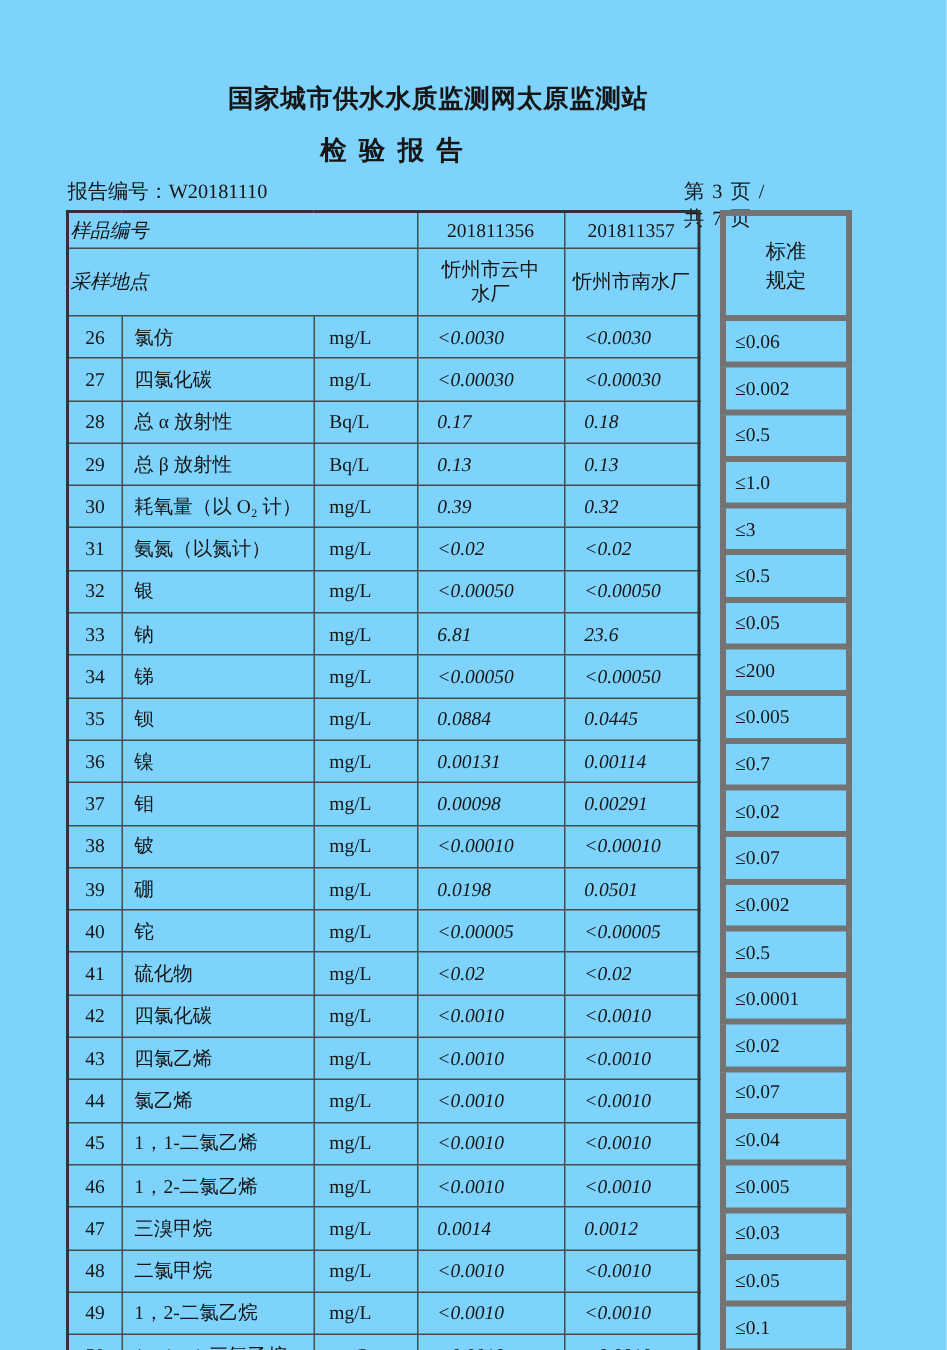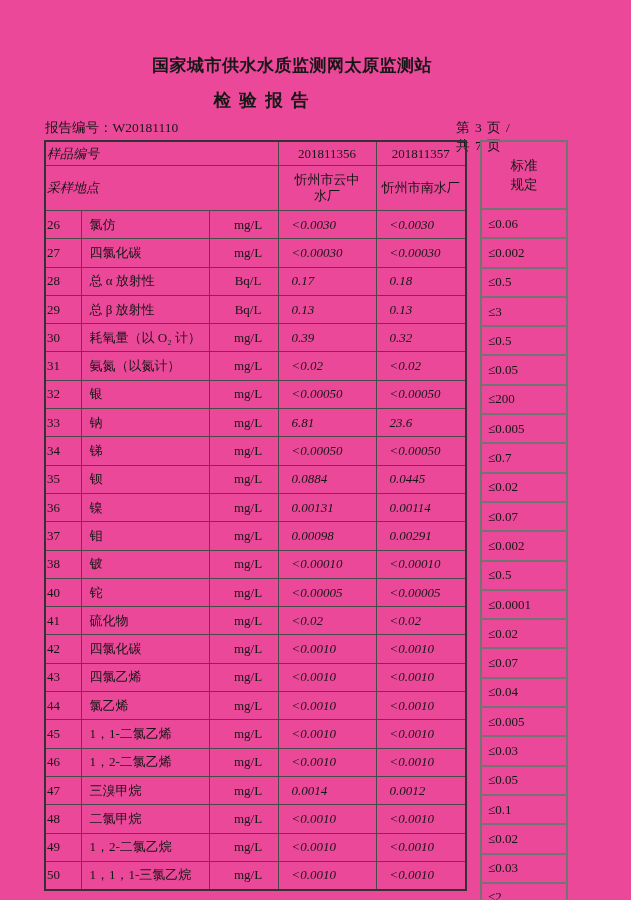--- a/index.html
+++ b/index.html
@@ -1,18 +1,18 @@
 <!DOCTYPE html>
 <html><head>
 <meta charset="utf-8">
 <style>
   html,body { margin:0; padding:0; background:#e9e9e7; }
   .page {
     position:relative; width:631px; height:900px; margin:0 auto;
-    background:#ec4899; overflow:hidden;
+    background:#7dd3fc; overflow:hidden;
     font-family:"Liberation Serif","DejaVu Serif",serif;
     color:#161616;
   }
   .report-title {
     position:absolute; top:54px; left:0; width:584px;
     text-align:center; font-size:17px; font-weight:700; letter-spacing:0.5px;
   }
   .report-subtitle {
     position:absolute; top:88px; left:0; width:524px;
     text-align:center; font-size:17.5px; font-weight:700; letter-spacing:2px;
@@ -28,30 +28,30 @@
     position:absolute; left:44px; top:140px; width:421px;
     border:2px solid #323232;
   }
   .main-table td { border:1px solid #4a4a4a; font-size:13px; vertical-align:middle; }
   .main-table .hr1 td { height:21px; }
   .main-table .hr2 td { height:42px; }
   .main-table tbody tr td { height:25.3px; }
   .hl { text-align:left;font-style:italic; }
   .hc { text-align:center; }
   .loc-narrow { display:inline-block; width:72px; line-height:16px; vertical-align:middle; }
-  .col-no   { text-align:left; }
+  .col-no   { text-align:center; }
   .col-item { padding-left:8px; }
-  .col-unit { padding-left:10px;text-align:center; }
+  .col-unit { padding-left:10px; }
   .col-v1, .col-v2 { padding-left:13px;font-style:italic; }
 
   .std-table {
     position:absolute; left:480px; top:140px; width:88px;
     border:2px solid #323232;
   }
-  .std-table td { border:2px solid #737373; font-size:13px; vertical-align:middle; }
+  .std-table td { border:4px solid #737373; font-size:13px; vertical-align:middle; }
   .std-head { height:64px; text-align:center; }
   .std-head-text { display:inline-block; width:30px; line-height:19px; font-size:13.5px; }
   .std-table tbody td { height:25.3px; padding-left:6px; }
 </style>
 </head>
 <body>
 
 <div class="page">
 
   <div class="report-title">国家城市供水水质监测网太原监测站</div>
@@ -168,20 +168,27 @@
           <td class="col-v2">0.00291</td>
         </tr>
         <tr>
           <td class="col-no">38</td>
           <td class="col-item">铍</td>
           <td class="col-unit">mg/L</td>
           <td class="col-v1">&lt;0.00010</td>
           <td class="col-v2">&lt;0.00010</td>
         </tr>
         <tr>
+          <td class="col-no">39</td>
+          <td class="col-item">硼</td>
+          <td class="col-unit">mg/L</td>
+          <td class="col-v1">0.0198</td>
+          <td class="col-v2">0.0501</td>
+        </tr>
+        <tr>
           <td class="col-no">40</td>
           <td class="col-item">铊</td>
           <td class="col-unit">mg/L</td>
           <td class="col-v1">&lt;0.00005</td>
           <td class="col-v2">&lt;0.00005</td>
         </tr>
         <tr>
           <td class="col-no">41</td>
           <td class="col-item">硫化物</td>
           <td class="col-unit">mg/L</td>
@@ -266,20 +273,23 @@
         <tr>
           <td>≤0.06</td>
         </tr>
         <tr>
           <td>≤0.002</td>
         </tr>
         <tr>
           <td>≤0.5</td>
         </tr>
         <tr>
+          <td>≤1.0</td>
+        </tr>
+        <tr>
           <td>≤3</td>
         </tr>
         <tr>
           <td>≤0.5</td>
         </tr>
         <tr>
           <td>≤0.05</td>
         </tr>
         <tr>
           <td>≤200</td>

